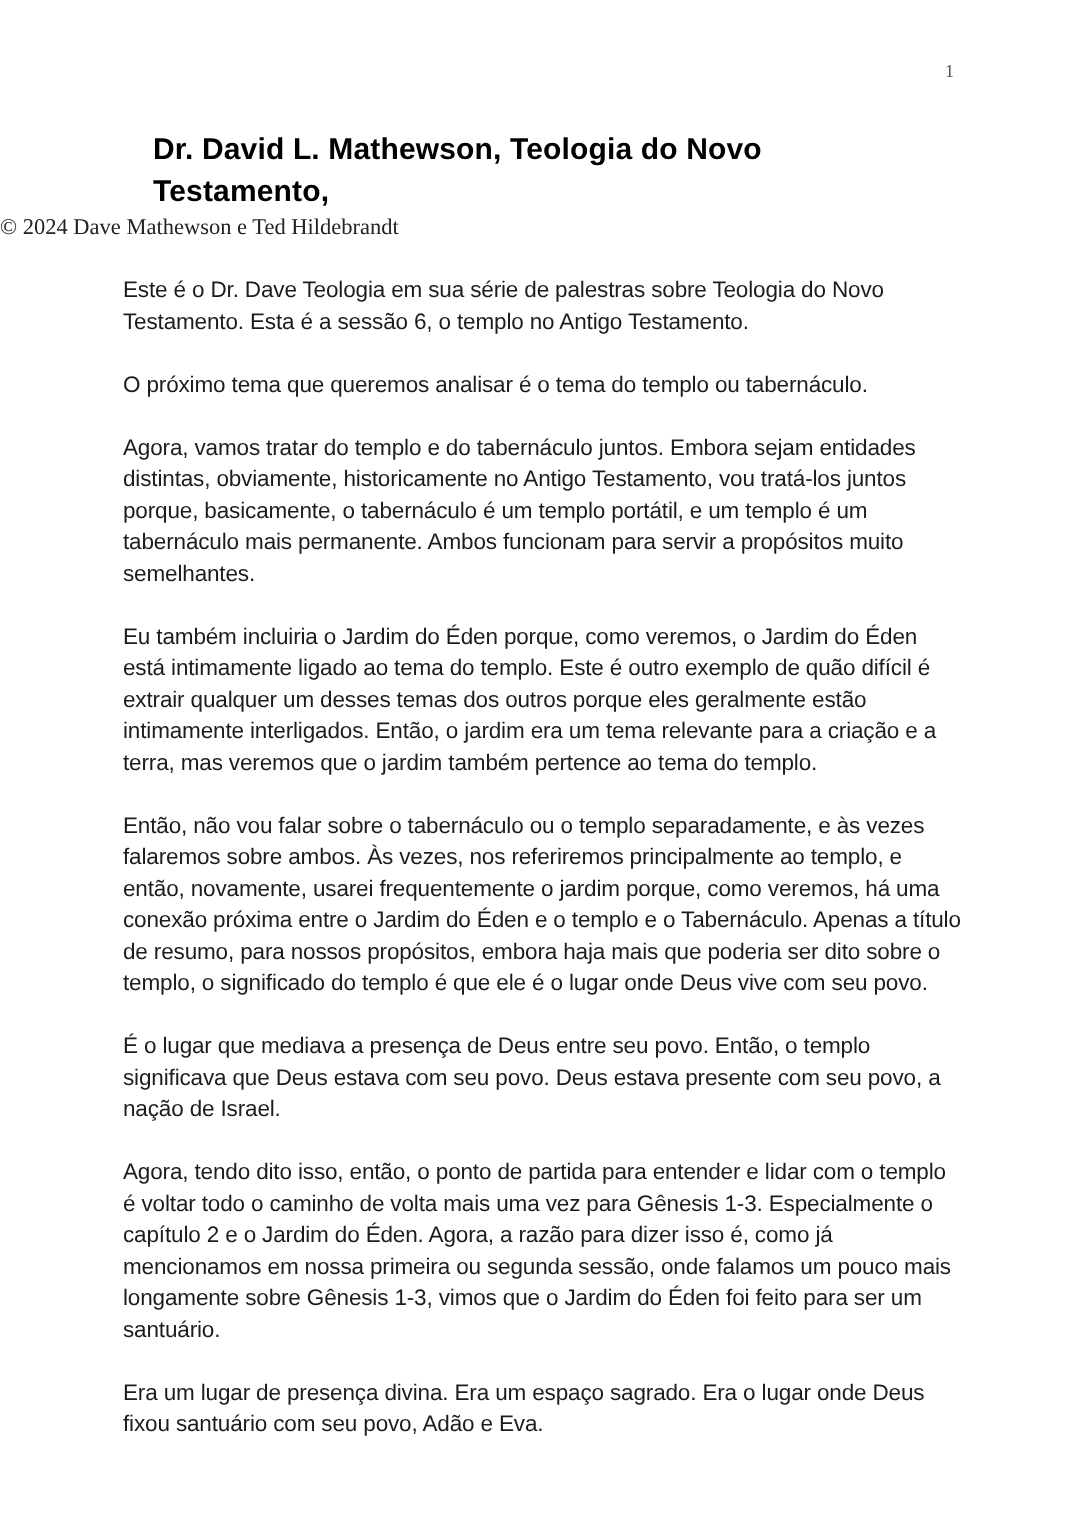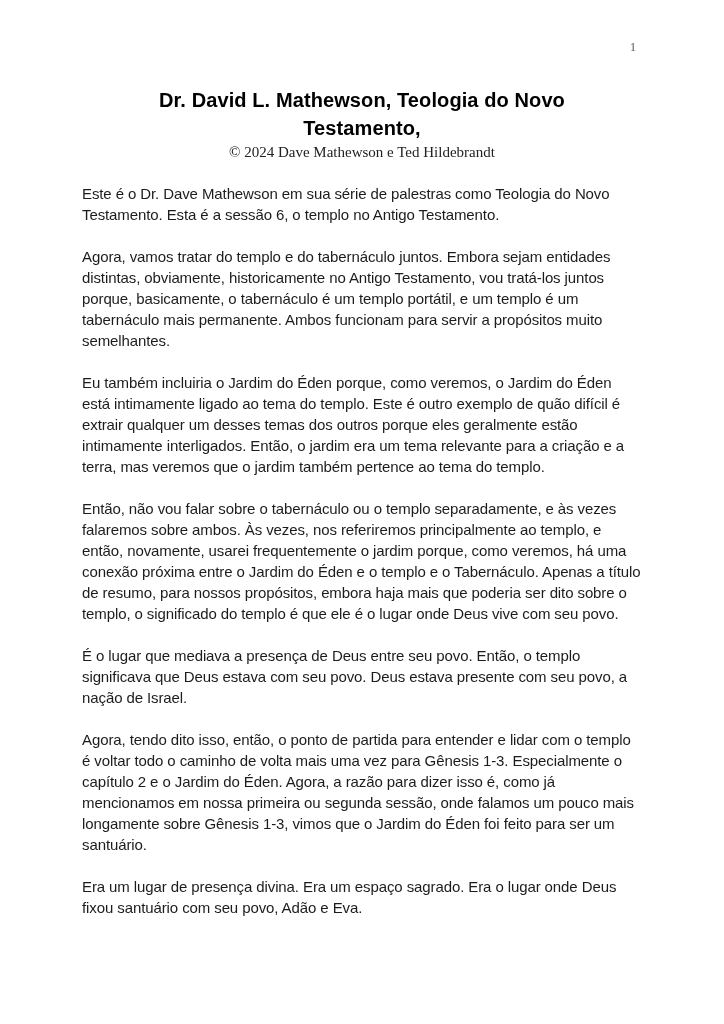--- a/index.html
+++ b/index.html
@@ -18,31 +18,29 @@
     position: absolute;
     top: 40px;
     right: 88px;
     font-family: "Liberation Serif", "DejaVu Serif", serif;
     font-size: 12px;
     color: #555555;
   }
   .title-block {
     margin: 86px auto 0 auto;
     max-width: 520px;
-    text-align: center;
     color: #000000;
     font-weight: bold;
     font-size: 20px;
     line-height: 28px;
     letter-spacing: 0.1px;
   }
   .title-line { display: block; }
   .copyright {
     margin: 2px auto 16px auto;
-    text-align: center;
     font-family: "Liberation Serif", "DejaVu Serif", serif;
     font-size: 15px;
     color: #222222;
   }
   .body-text {
     margin: 22px auto 0 auto;
     width: 560px;
     font-size: 15px;
     line-height: 21px;
     color: #1c1c1c;
@@ -59,21 +57,22 @@
 
   <div class="page-number">1</div>
 
   <h1 class="title-block">
     <span class="title-line">Dr. David L. Mathewson, Teologia do Novo Testamento,</span>
   </h1>
 
   <div class="copyright">© 2024 Dave Mathewson e Ted Hildebrandt</div>
 
   <div class="body-text">
-    <p>Este é o Dr. Dave Mathewson em sua série de palestras como Teologia do Novo Testamento. Esta é a sessão 6, o templo no Antigo Testamento.</p>
+    <p>Este é o Dr. Dave Teologia em sua série de palestras sobre Teologia do Novo Testamento. Esta é a sessão 6, o templo no Antigo Testamento.</p>
+    <p>O próximo tema que queremos analisar é o tema do templo ou tabernáculo.</p>
     <p>Agora, vamos tratar do templo e do tabernáculo juntos. Embora sejam entidades distintas, obviamente, historicamente no Antigo Testamento, vou tratá-los juntos porque, basicamente, o tabernáculo é um templo portátil, e um templo é um tabernáculo mais permanente. Ambos funcionam para servir a propósitos muito semelhantes.</p>
     <p>Eu também incluiria o Jardim do Éden porque, como veremos, o Jardim do Éden está intimamente ligado ao tema do templo. Este é outro exemplo de quão difícil é extrair qualquer um desses temas dos outros porque eles geralmente estão intimamente interligados. Então, o jardim era um tema relevante para a criação e a terra, mas veremos que o jardim também pertence ao tema do templo.</p>
     <p>Então, não vou falar sobre o tabernáculo ou o templo separadamente, e às vezes falaremos sobre ambos. Às vezes, nos referiremos principalmente ao templo, e então, novamente, usarei frequentemente o jardim porque, como veremos, há uma conexão próxima entre o Jardim do Éden e o templo e o Tabernáculo. Apenas a título de resumo, para nossos propósitos, embora haja mais que poderia ser dito sobre o templo, o significado do templo é que ele é o lugar onde Deus vive com seu povo.</p>
     <p>É o lugar que mediava a presença de Deus entre seu povo. Então, o templo significava que Deus estava com seu povo. Deus estava presente com seu povo, a nação de Israel.</p>
     <p>Agora, tendo dito isso, então, o ponto de partida para entender e lidar com o templo é voltar todo o caminho de volta mais uma vez para Gênesis 1-3. Especialmente o capítulo 2 e o Jardim do Éden. Agora, a razão para dizer isso é, como já mencionamos em nossa primeira ou segunda sessão, onde falamos um pouco mais longamente sobre Gênesis 1-3, vimos que o Jardim do Éden foi feito para ser um santuário.</p>
     <p>Era um lugar de presença divina. Era um espaço sagrado. Era o lugar onde Deus fixou santuário com seu povo, Adão e Eva.</p>
   </div>
 
 </div>
 

